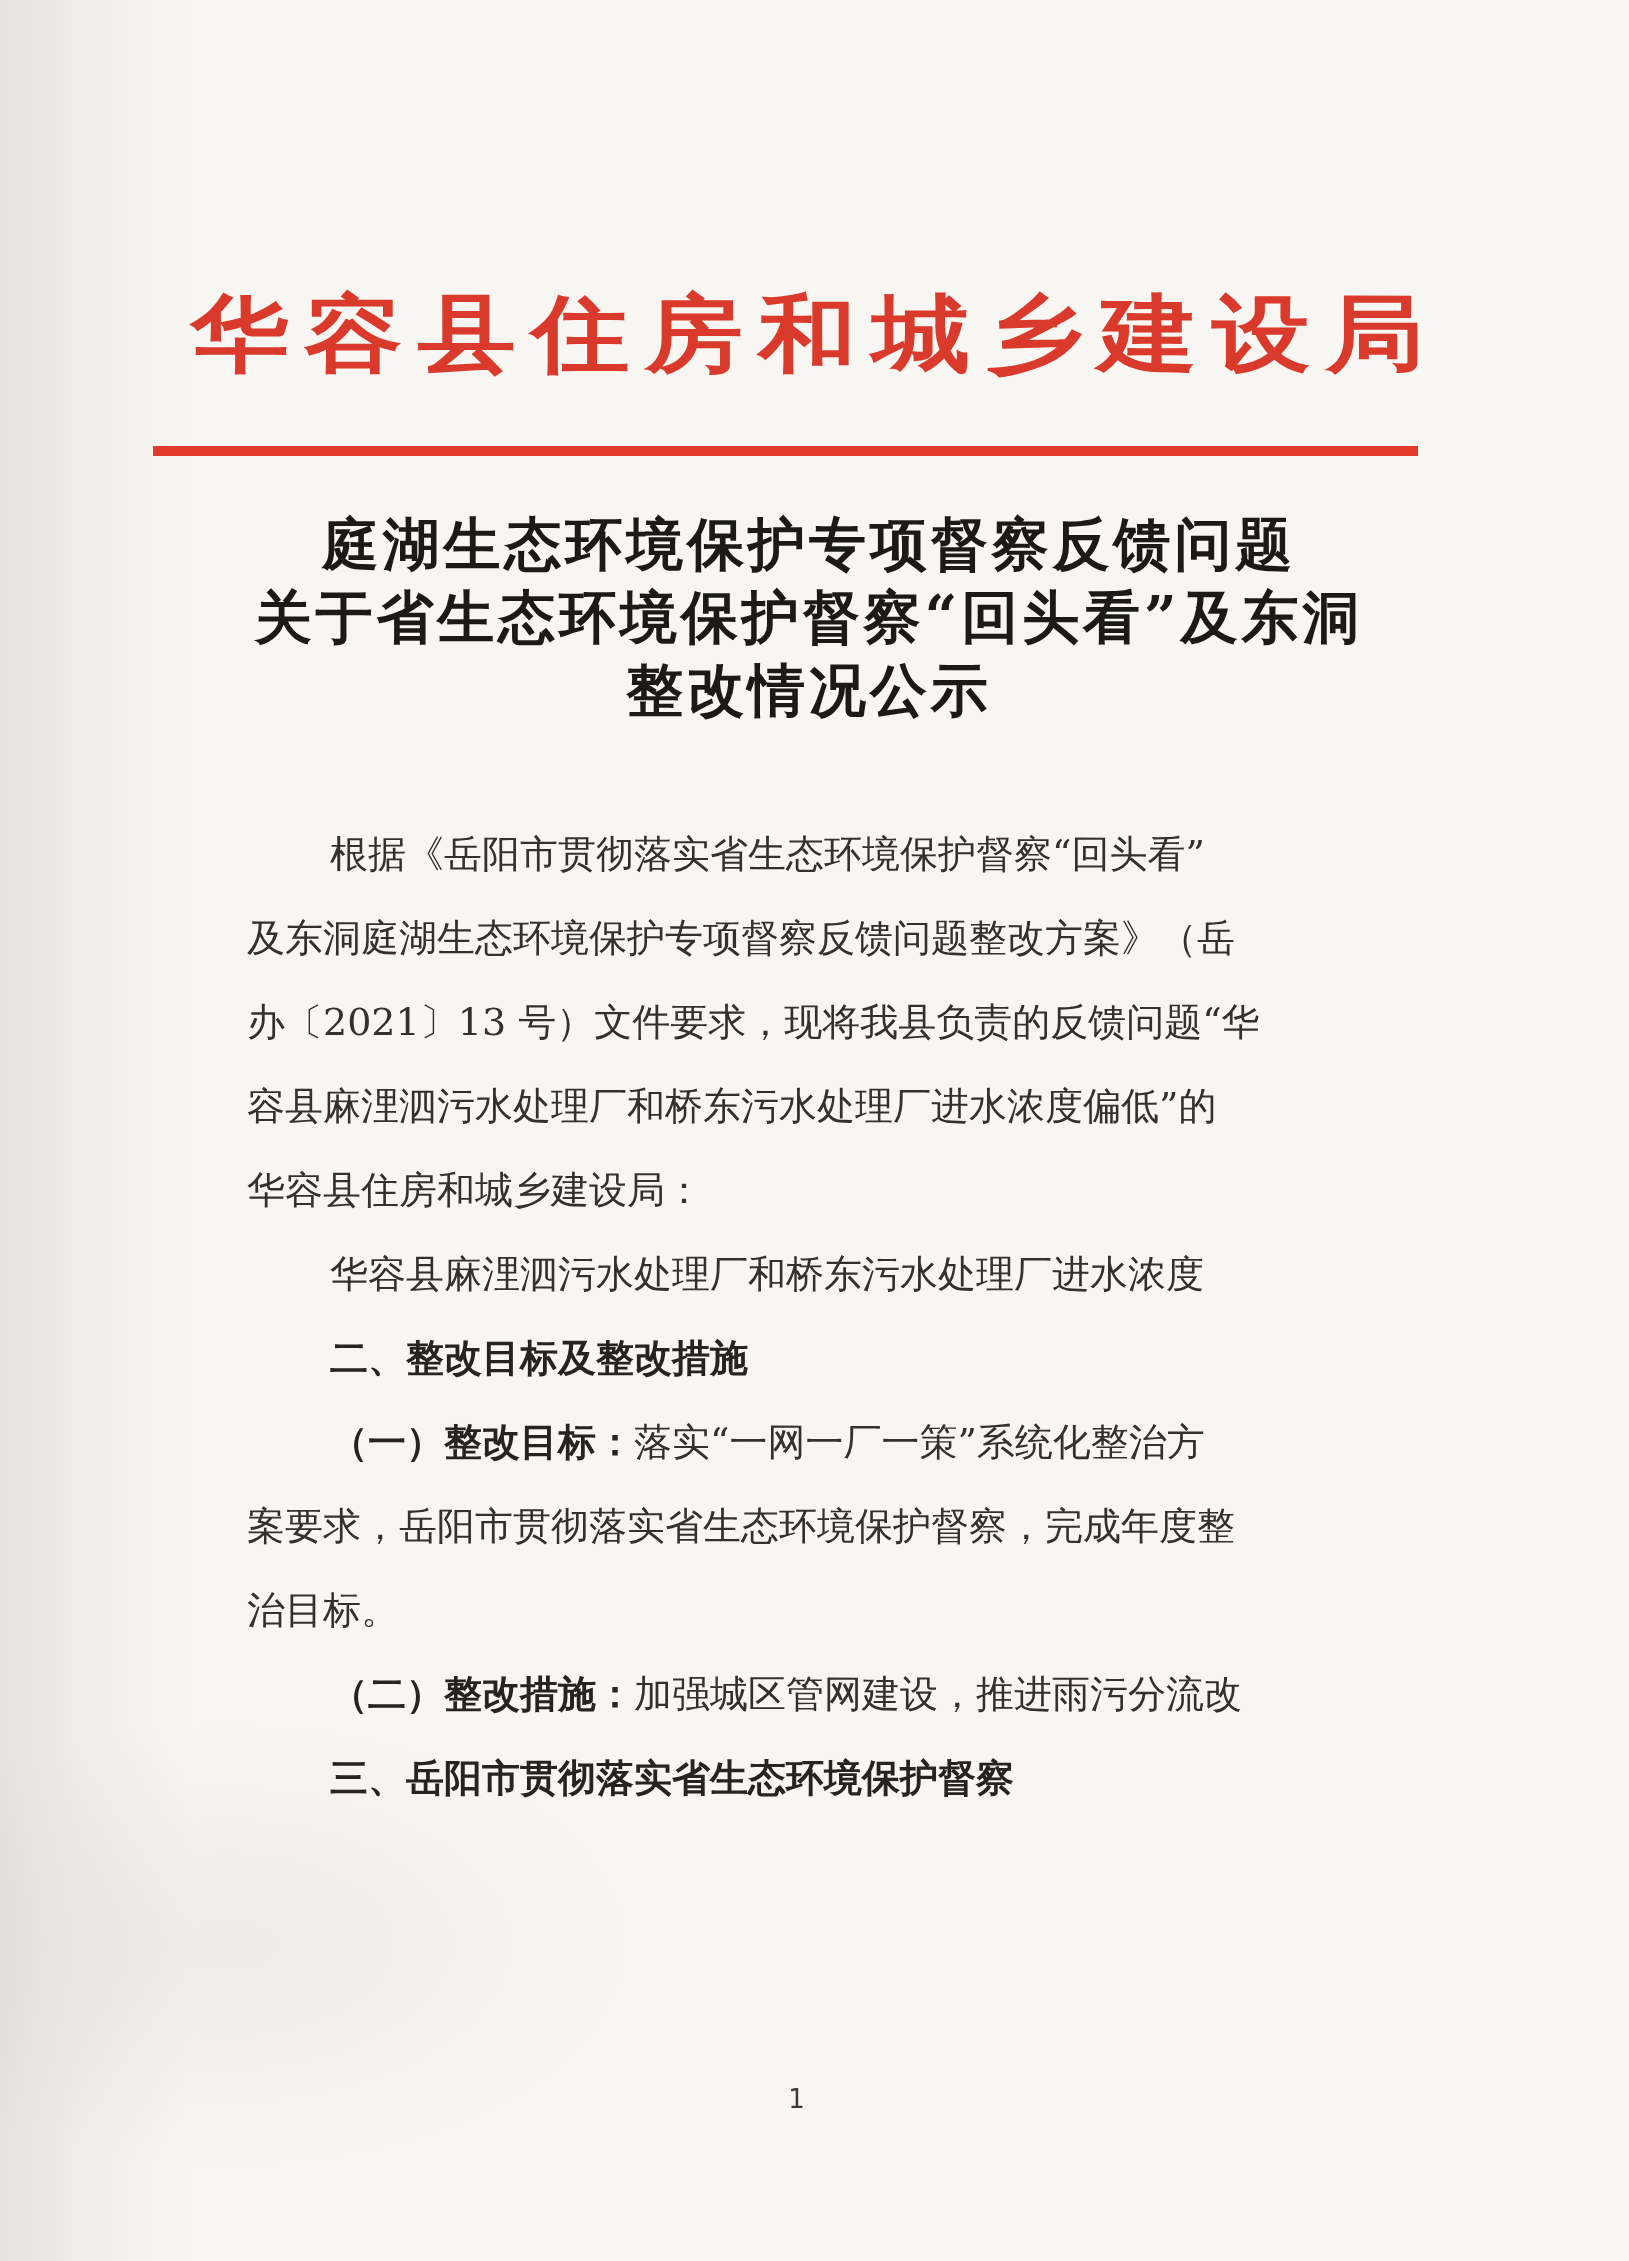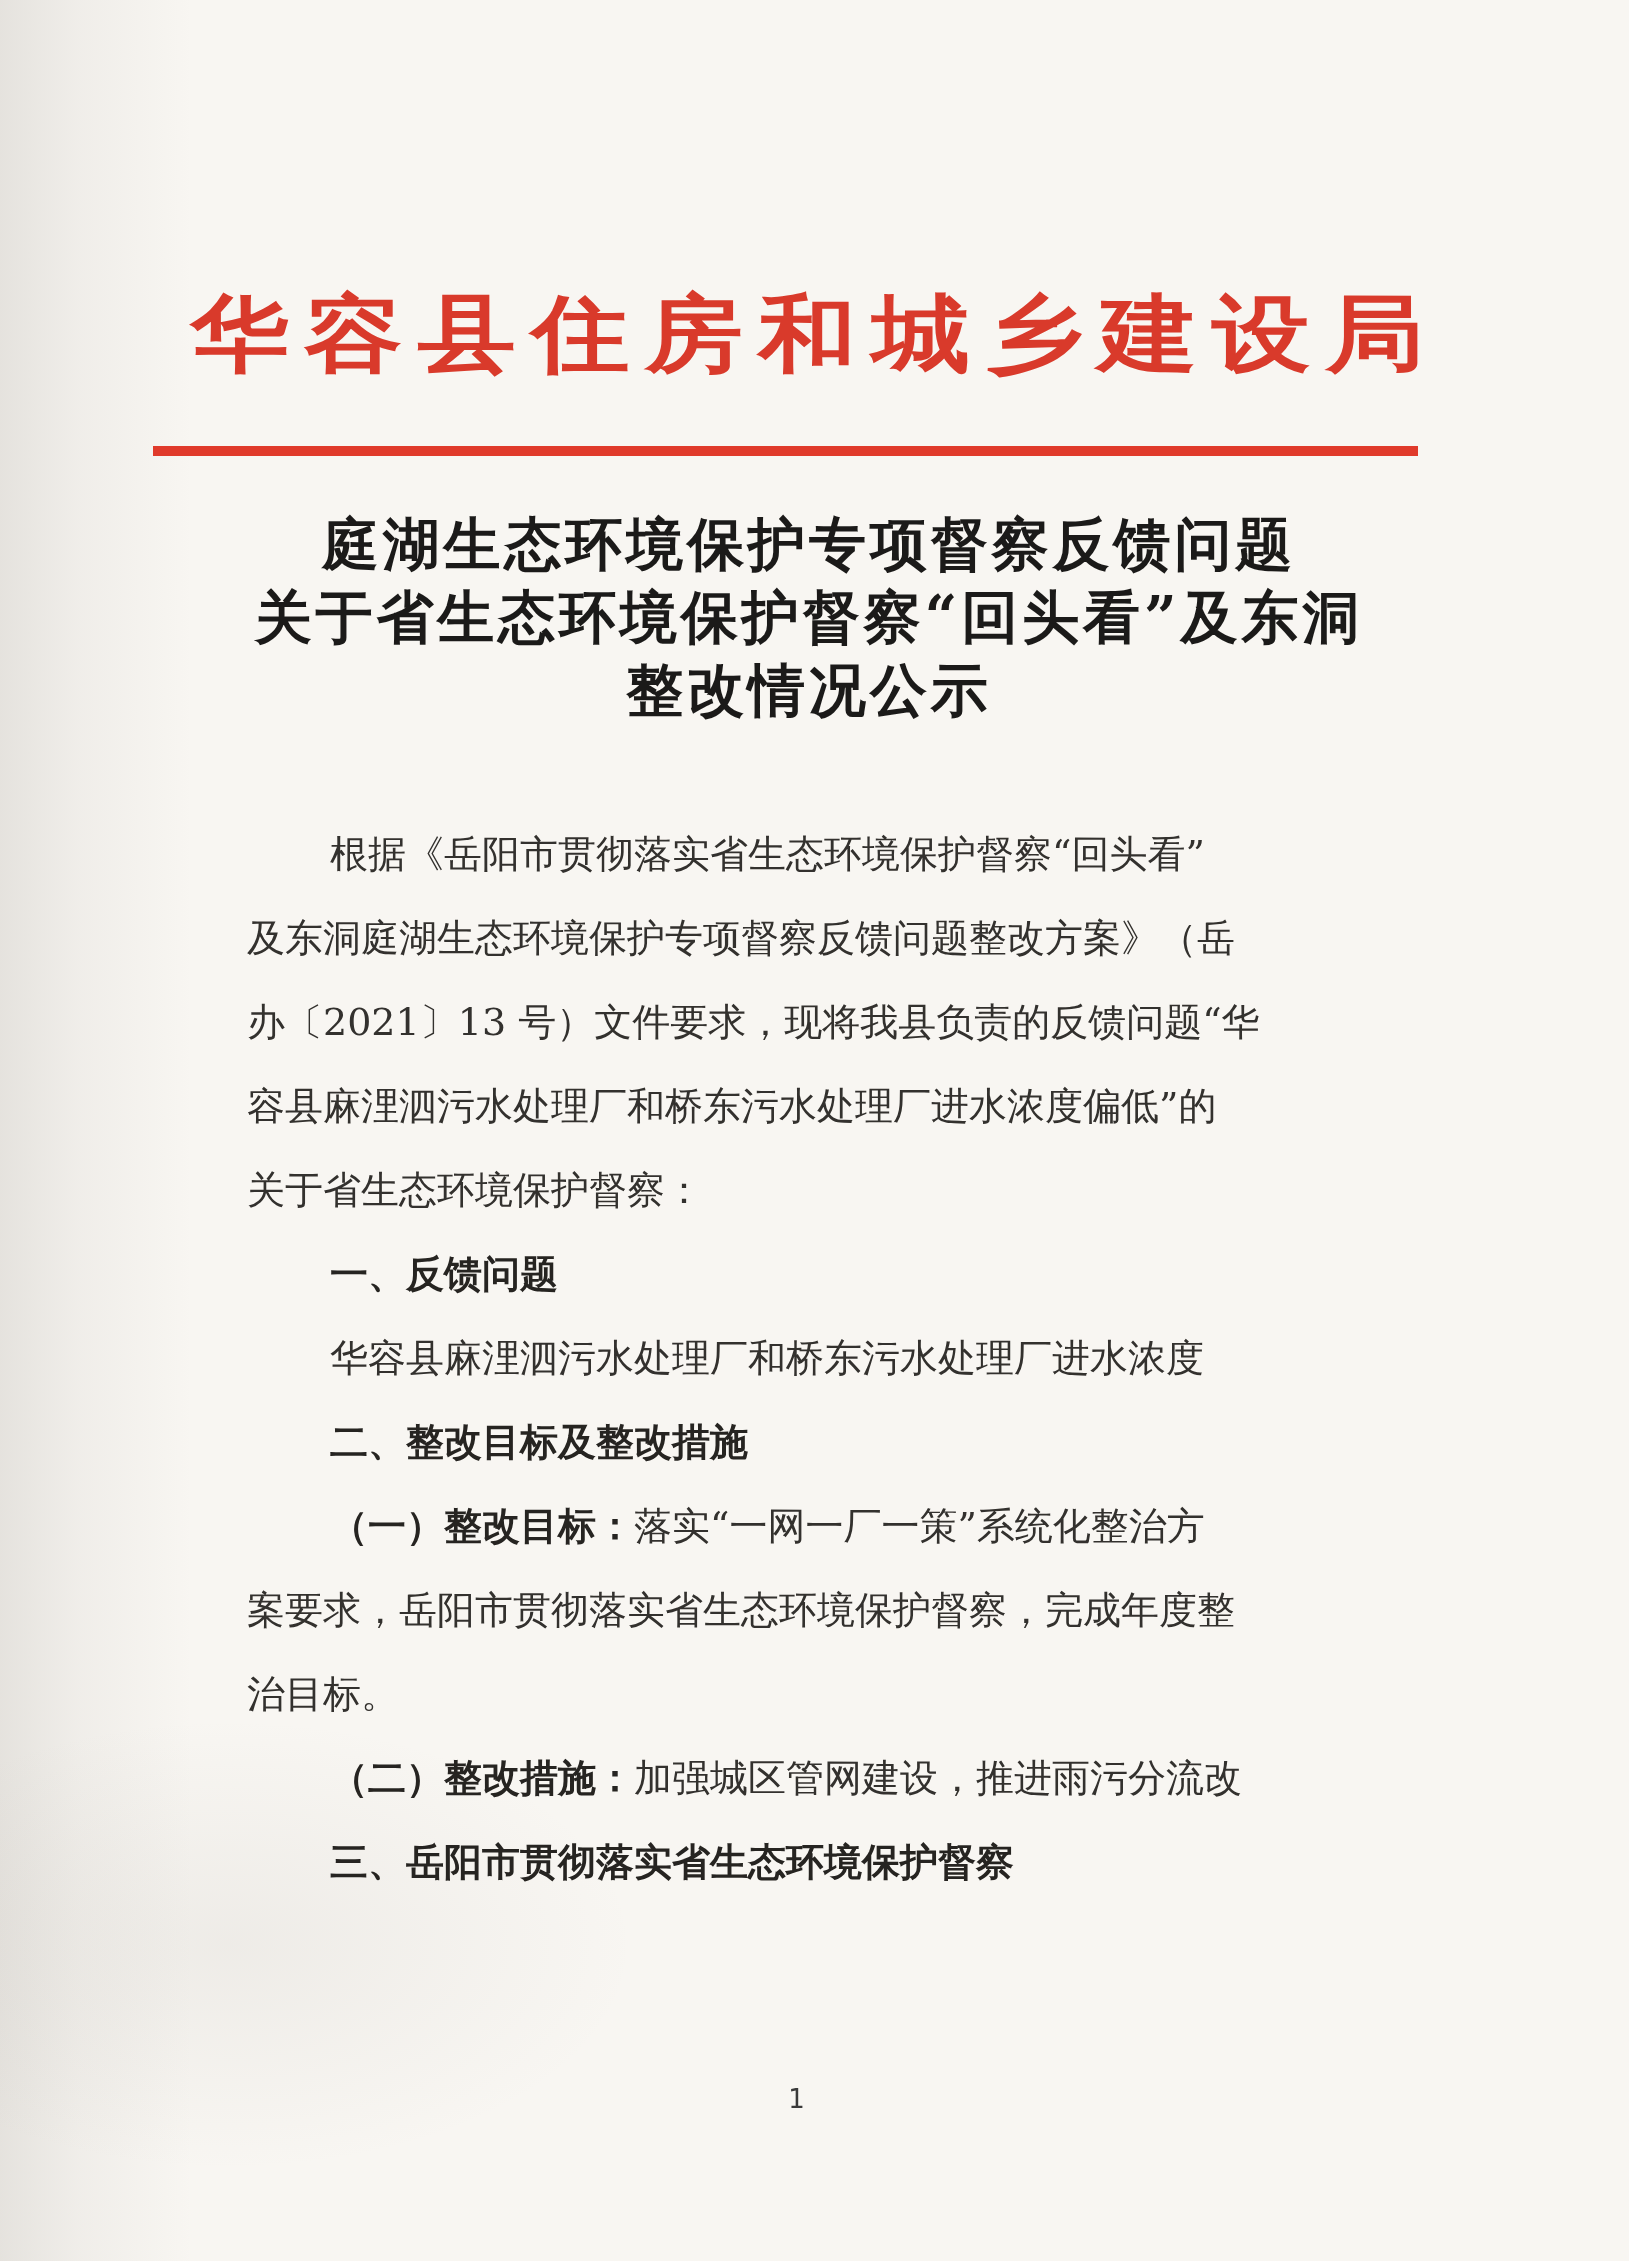--- a/index.html
+++ b/index.html
@@ -72,22 +72,21 @@
     <div>庭湖生态环境保护专项督察反馈问题</div>
     <div>关于省生态环境保护督察“回头看”及东洞</div>
     <div>整改情况公示</div>
   </div>
 
   <div class="body-block">
     <div class="bline indent">根据《岳阳市贯彻落实省生态环境保护督察“回头看”</div>
     <div class="bline">及东洞庭湖生态环境保护专项督察反馈问题整改方案》（岳</div>
     <div class="bline">办〔2021〕13 号）文件要求，现将我县负责的反馈问题“华</div>
     <div class="bline">容县麻浬泗污水处理厂和桥东污水处理厂进水浓度偏低”的</div>
-    <div class="bline">关于省生态环境保护督察：</div>
-    <div class="bline indent hei">一、反馈问题</div>
+    <div class="bline">华容县住房和城乡建设局：</div>
     <div class="bline indent">华容县麻浬泗污水处理厂和桥东污水处理厂进水浓度</div>
     <div class="bline indent hei">二、整改目标及整改措施</div>
     <div class="bline indent"><span class="lbl">（一）整改目标：</span><span>落实“一网一厂一策”系统化整治方</span></div>
     <div class="bline">案要求，岳阳市贯彻落实省生态环境保护督察，完成年度整</div>
     <div class="bline">治目标。</div>
     <div class="bline indent"><span class="lbl">（二）整改措施：</span><span>加强城区管网建设，推进雨污分流改</span></div>
     <div class="bline indent hei">三、岳阳市贯彻落实省生态环境保护督察</div>
   </div>
 
   <div class="page-number">1</div>

